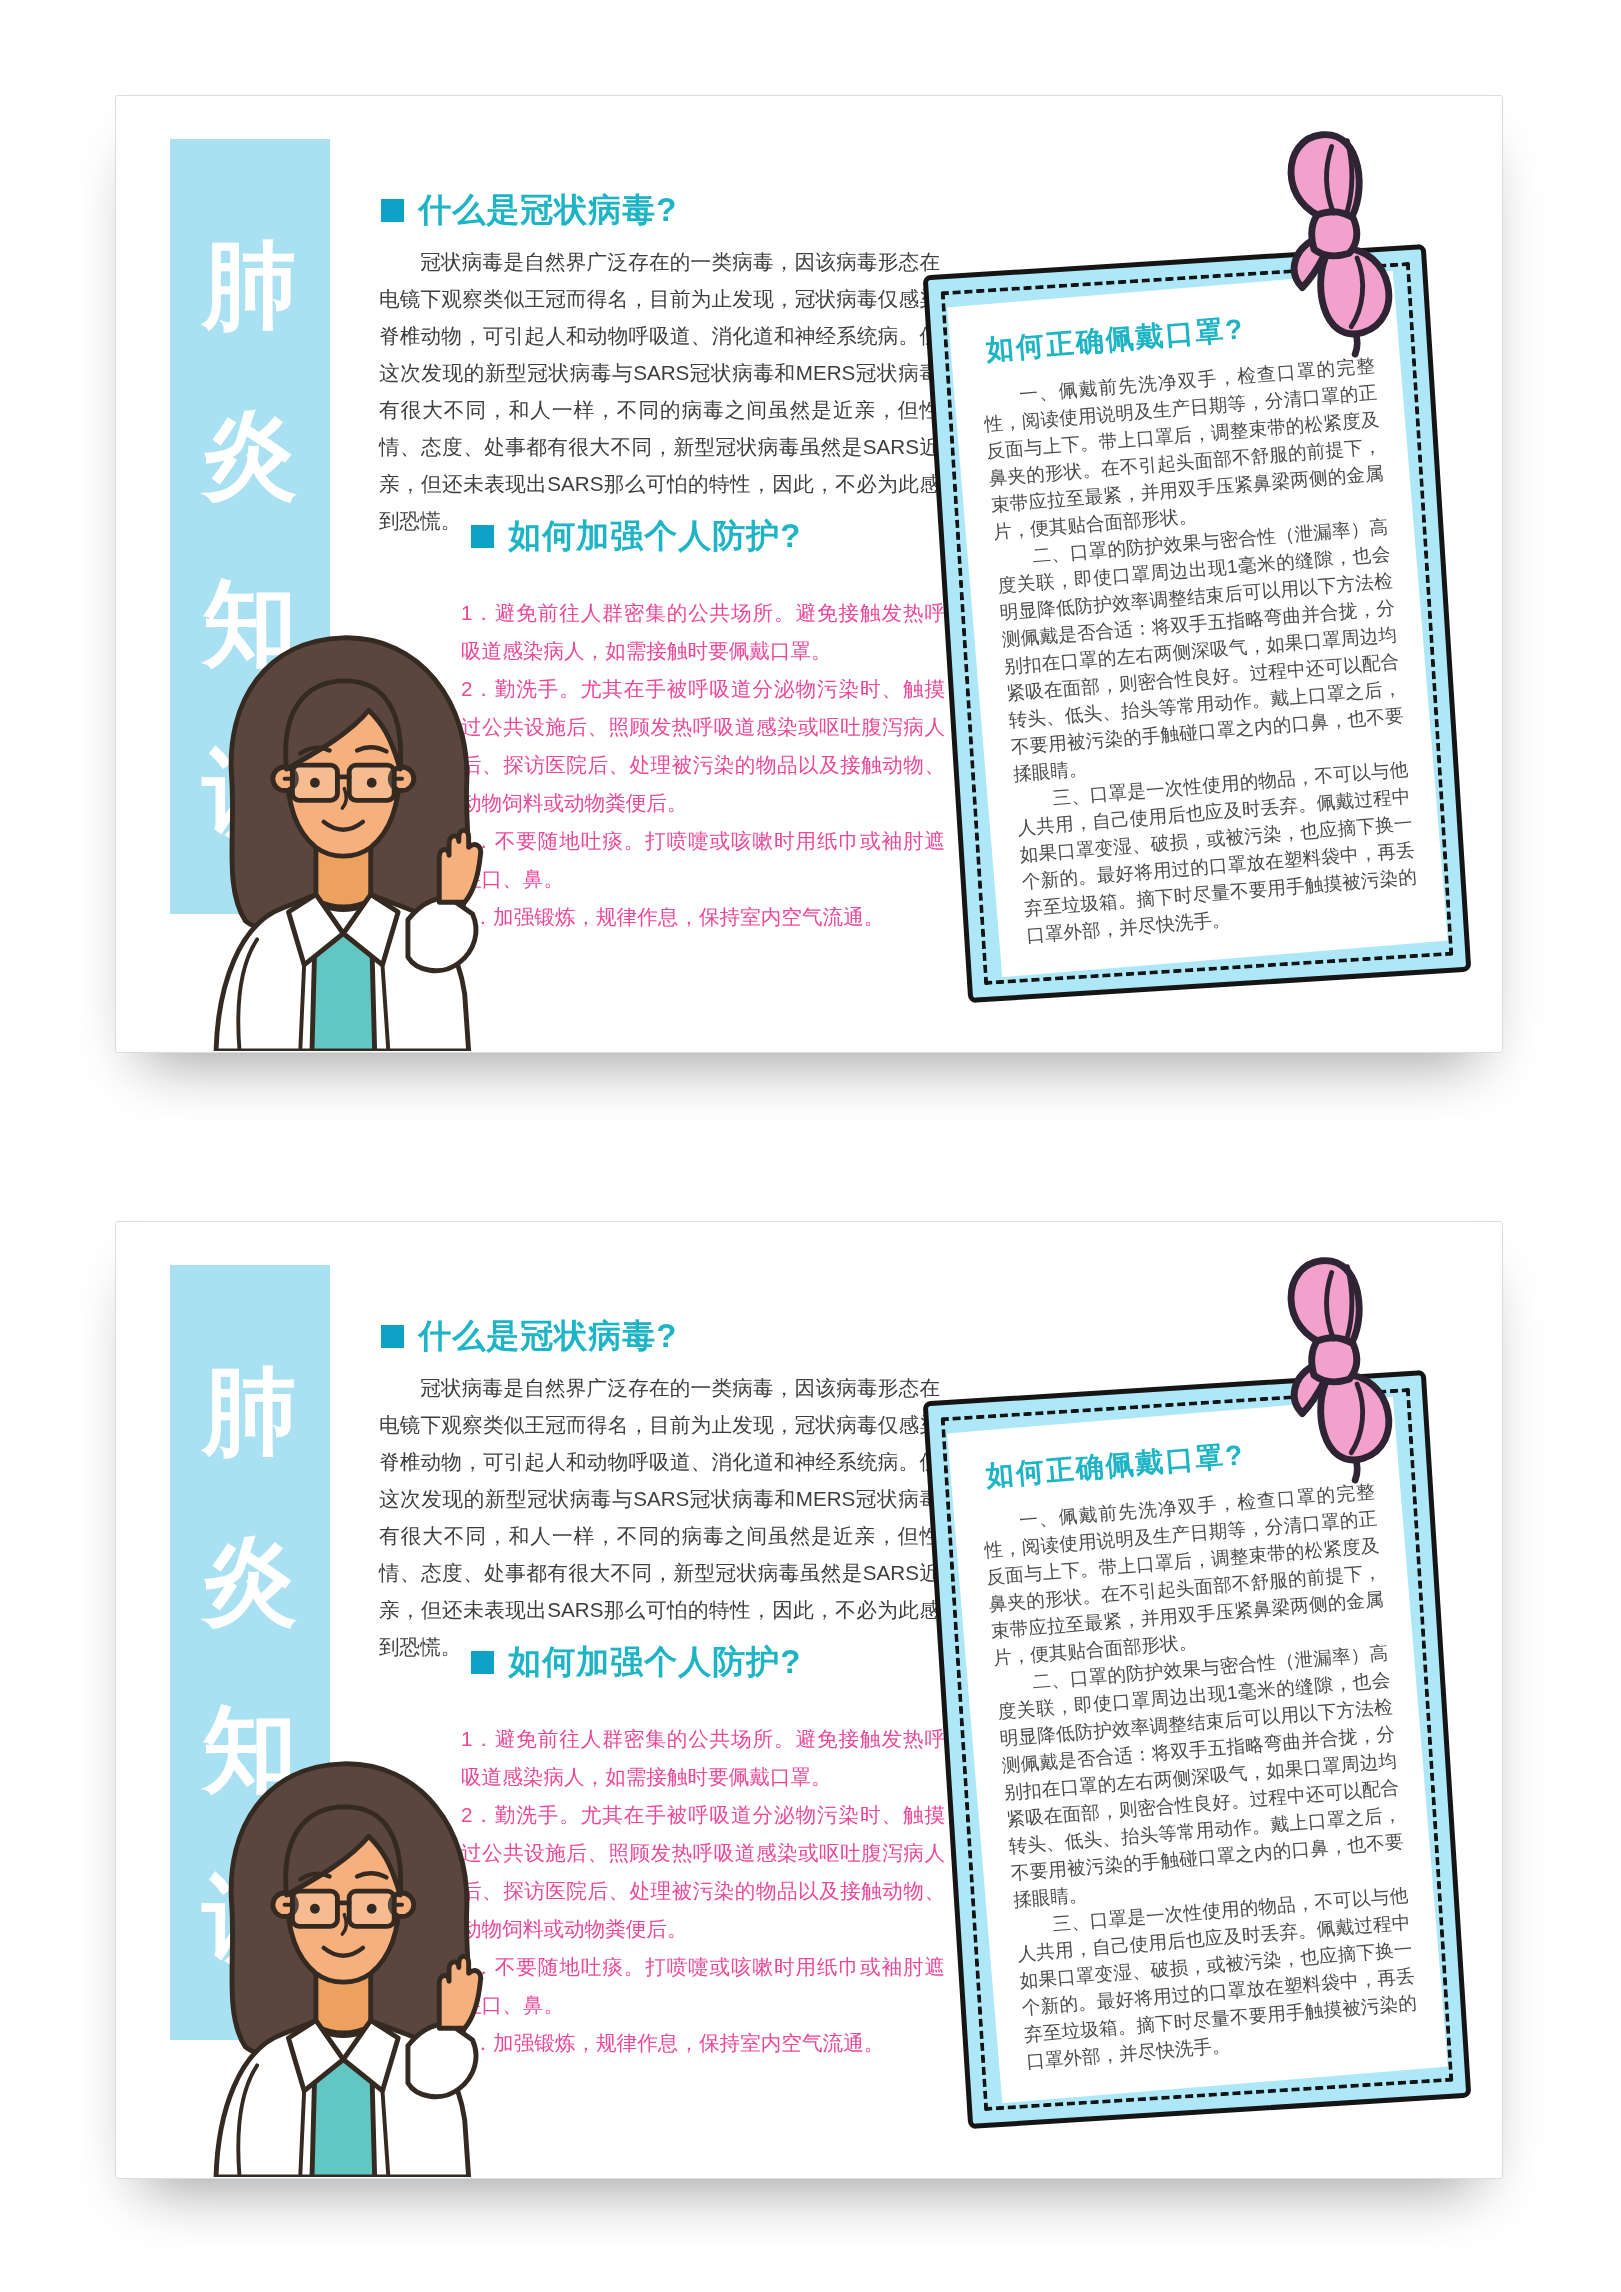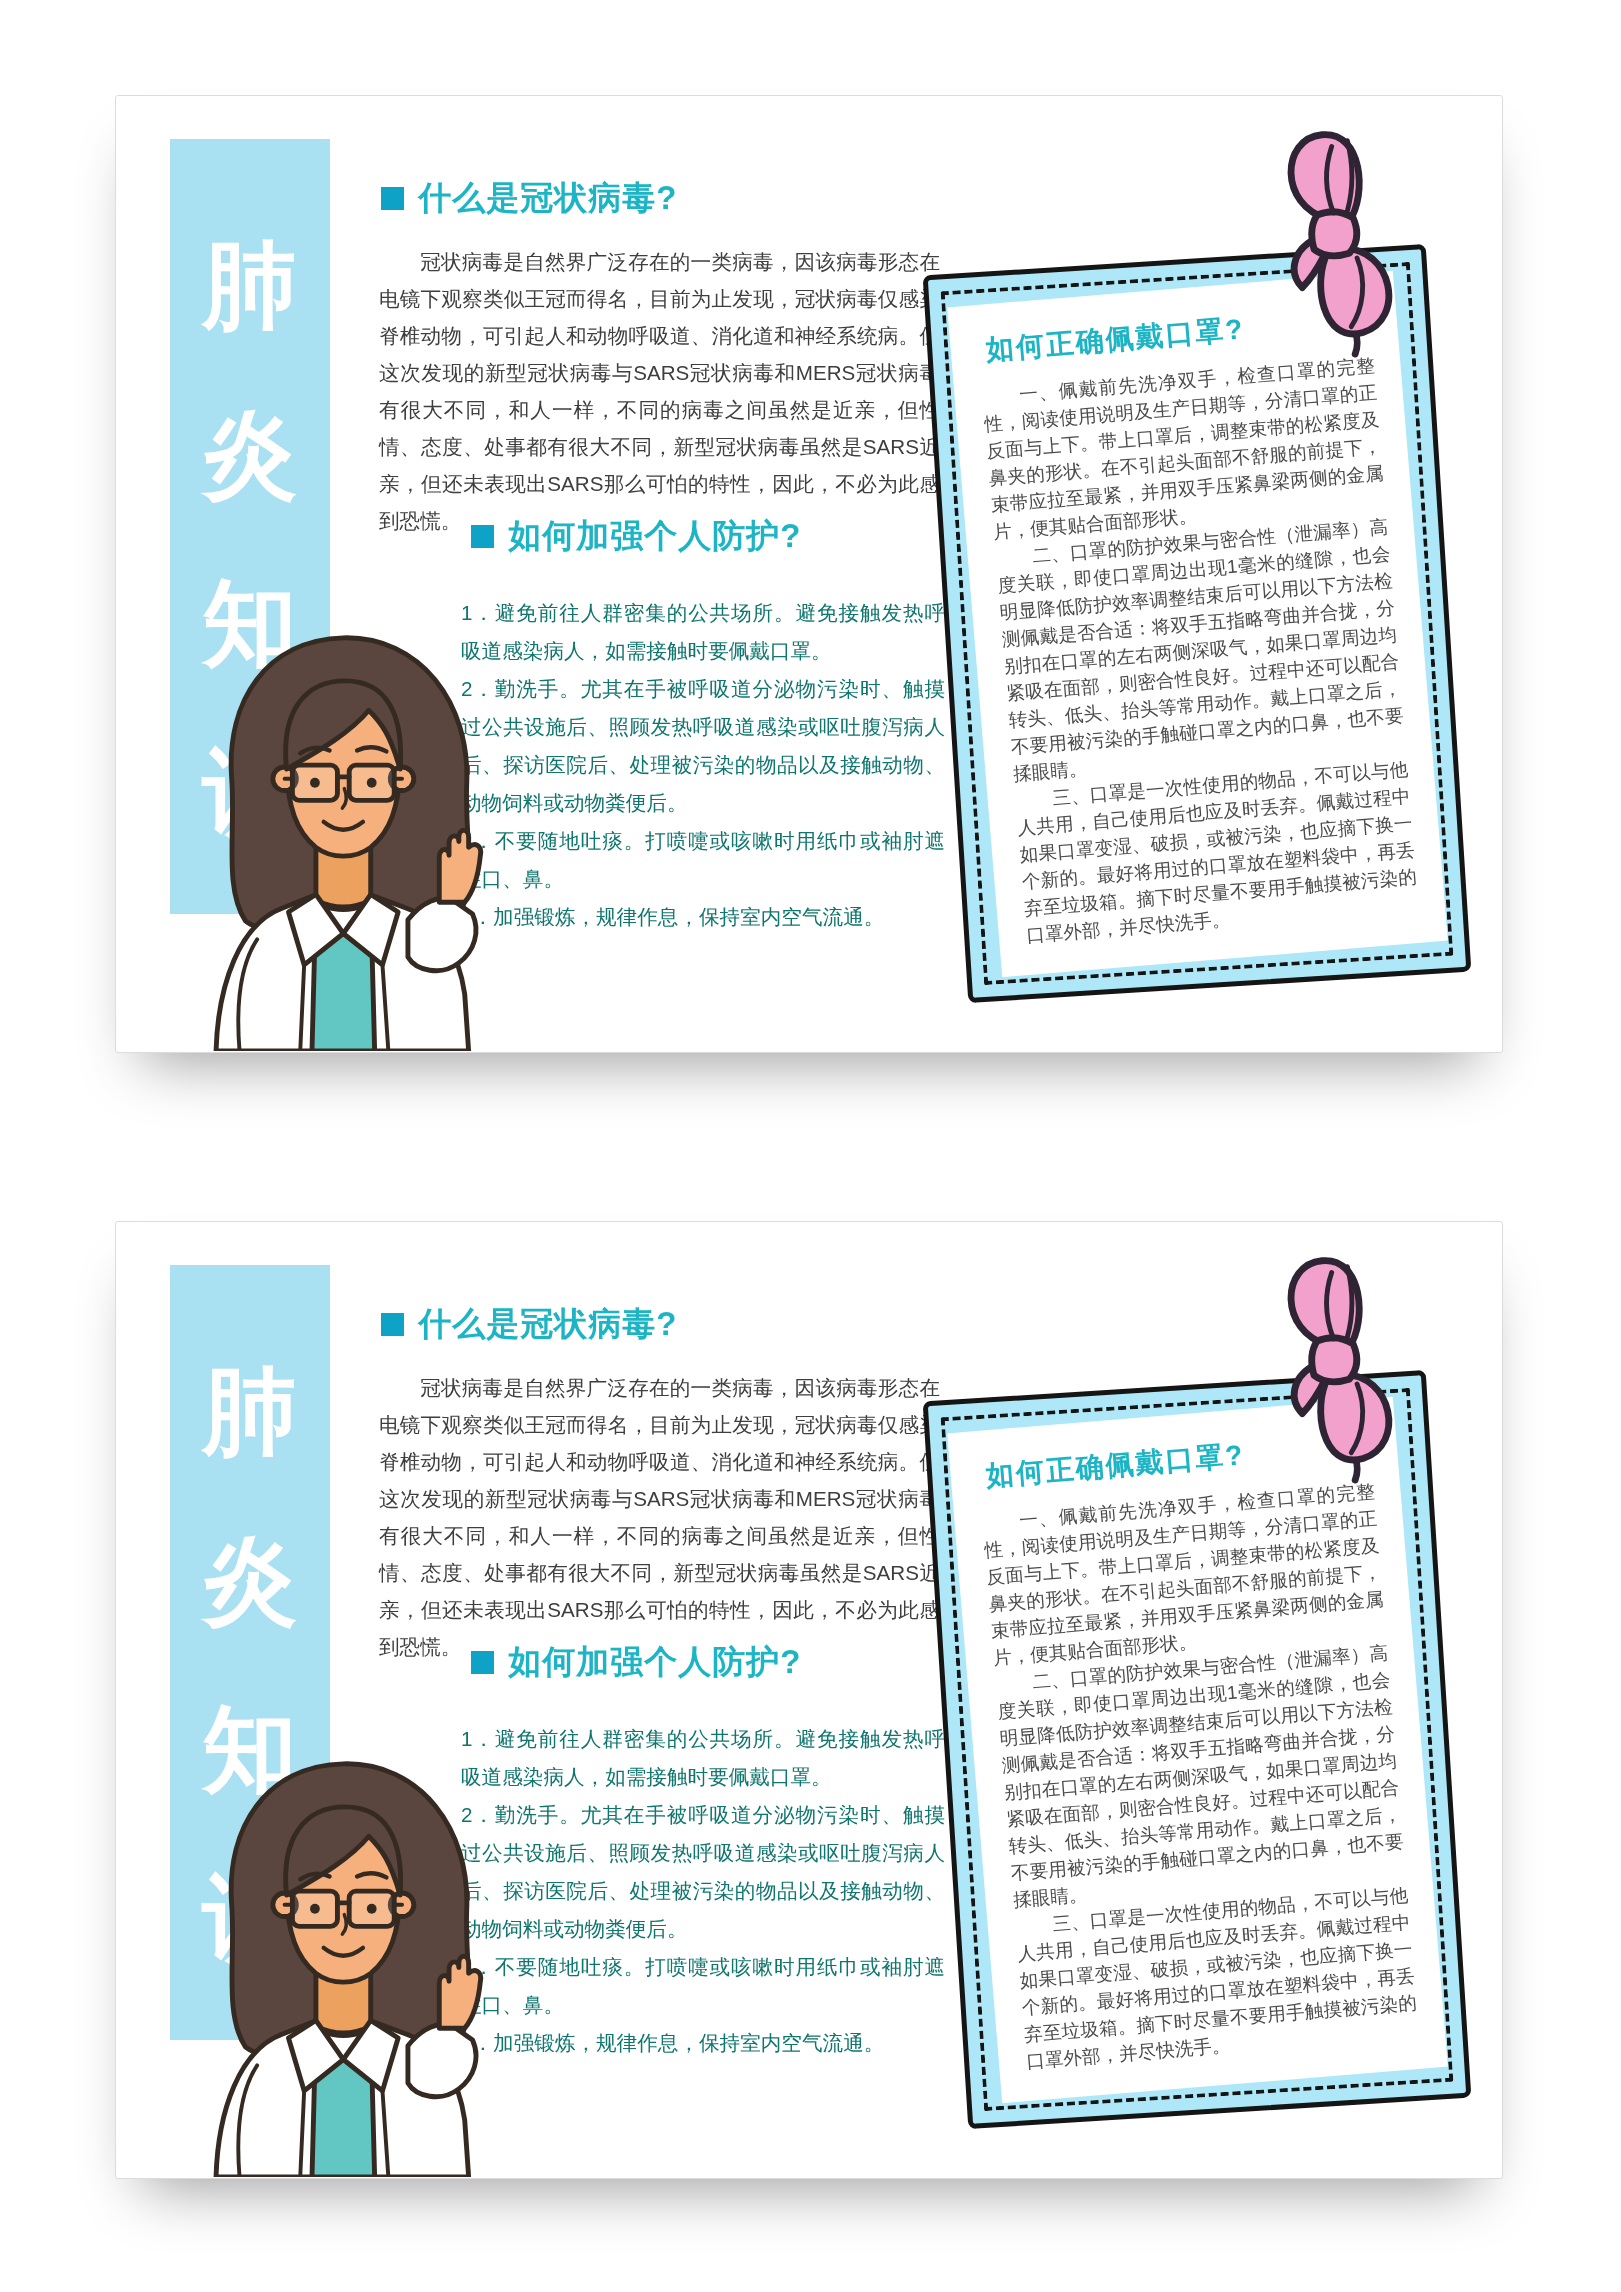--- a/index.html
+++ b/index.html
@@ -14,29 +14,29 @@
   
   .banner{position:absolute;left:54px;top:43px;width:160px;height:775px;background:#a9e0f2;
           display:flex;flex-direction:column;align-items:center;justify-content:space-evenly;
           padding-top:25.5px;box-sizing:border-box;z-index:1;}
   .banner span{font-size:95px;font-weight:bold;color:#ffffff;line-height:1;}
 
   
   .sec-title{position:absolute;display:flex;align-items:center;gap:14.7px;
              font-size:33px;font-weight:bold;color:#1db5c5;letter-spacing:1px;z-index:1;}
   .sec-title .sq{width:22.5px;height:22.5px;background:#0da2c6;flex:0 0 auto;}
-  .sec1-title{left:265px;top:80px;}
+  .sec1-title{left:265px;top:92px;}
   .sec2-title{left:355px;top:418px;}
 
   .sec1-body{position:absolute;left:263px;top:147px;width:561px;margin:0;
              font-size:20.6px;line-height:37px;color:#3e3e3e;text-align:justify;
              text-indent:2em;z-index:1;}
 
   .list{position:absolute;left:345px;top:498px;width:484px;margin:0;padding:0;
-        list-style:none;font-size:20.6px;line-height:38px;color:#0f766e;
+        list-style:none;font-size:20.6px;line-height:38px;color:#ec4899;
         text-align:justify;z-index:1;}
 
   
   .mask-card{position:absolute;left:829px;top:163px;width:504px;height:729px;
              background:#aee8f8;border:5.9px solid #151515;border-radius:7.8px;
              transform:rotate(-3.6deg);padding:11.8px;box-sizing:border-box;z-index:3;}
   .mask-card-dashed{width:100%;height:100%;border:4.9px dashed #151515;border-radius:2px;
                     box-sizing:border-box;padding:7.8px;}
   .mask-card-sheet{background:#ffffff;height:100%;box-sizing:border-box;
                    transform:rotate(-1.1deg);padding:27.4px 25.5px 21.6px 27.4px;}

